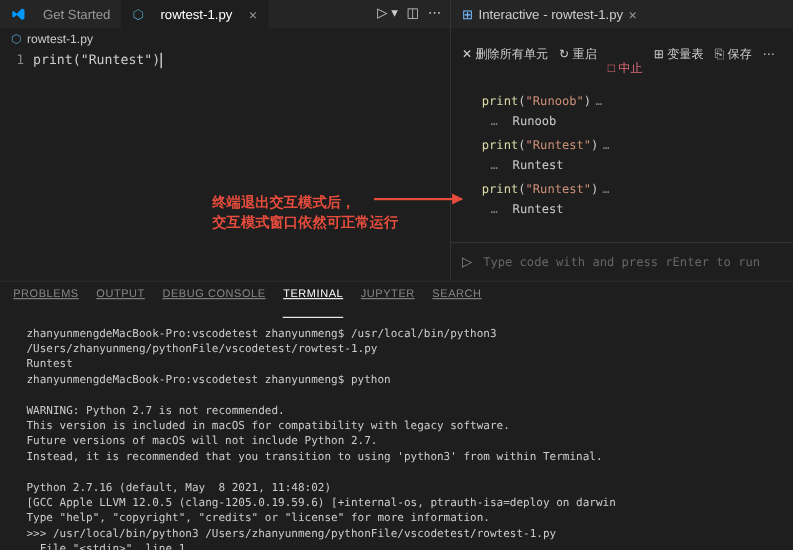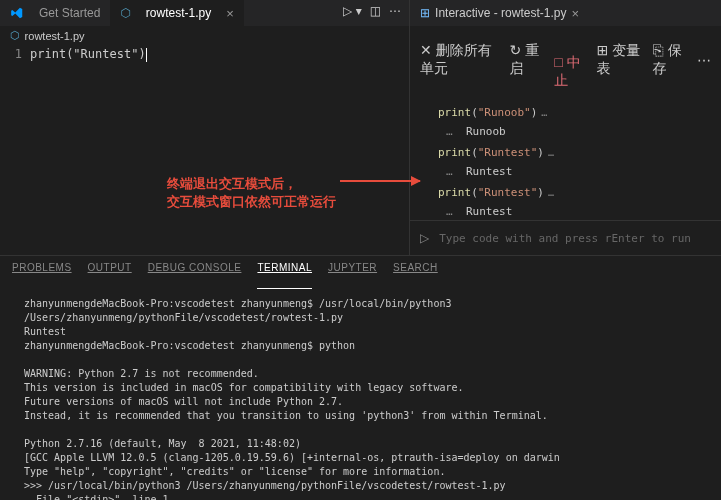--- a/index.html
+++ b/index.html
@@ -8,27 +8,27 @@
 .editor-pane { width: 410px; display: flex; flex-direction: column; position: relative; border-right: 1px solid #333; }
 .tabs { display: flex; background: #252526; height: 26px; align-items: center; }
 .tab { padding: 0 10px; height: 26px; display: flex; align-items: center; gap: 15px; color: #999; font-size: 12px; cursor: pointer; }
 .tab.active { background: #1e1e1e; color: #fff; }
 .close { color: #999; font-size: 13px; }
 .breadcrumb { background: #1e1e1e; padding: 3px 10px; font-size: 11px; color: #ccc; display: flex; align-items: center; gap: 5px; }
 .editor { flex: 1; display: flex; background: #1e1e1e; position: relative; }
 .gutter { width: 30px; text-align: right; color: #858585; padding: 2px 8px 0 0; font-family: Menlo, monospace; font-size: 12px; }
 .code { font-family: Menlo, monospace; font-size: 12px; padding-top: 2px; }
 .run-icons { position: absolute; right: 8px; top: 4px; display: flex; gap: 8px; color: #ccc; font-size: 12px; }
-.annotation { position: absolute; top: 175px; left: 167px; color: #e74c3c; font-size: 13px; font-weight: bold; line-height: 1.4; }
+.annotation { position: absolute; top: 175px; left: 193px; color: #e74c3c; font-size: 13px; font-weight: bold; line-height: 1.4; }
 .arrow { position: absolute; top: 180px; left: 340px; width: 80px; height: 2px; background: #e74c3c; }
 .arrow::after { content: ''; position: absolute; right: -1px; top: -4px; border-left: 10px solid #e74c3c; border-top: 5px solid transparent; border-bottom: 5px solid transparent; }
 .interactive-pane { flex: 1; display: flex; flex-direction: column; background: #1e1e1e; }
 .int-tabs { display: flex; height: 26px; background: #252526; align-items: center; }
 .int-tab { padding: 0 10px; height: 26px; display: flex; align-items: center; gap: 5px; color: #ccc; font-size: 12px; }
-.int-toolbar { display: flex; gap: 10px; padding: 4px 10px; font-size: 14px; color: #ccc; align-items: center; }
+.int-toolbar { display: flex; gap: 10px; padding: 4px 10px; font-size: 11px; color: #ccc; align-items: center; }
 .int-toolbar .stop { color: #e06c75; margin-top: 24px; }
 .cells { flex: 1; overflow-y: auto; padding: 4px 0; }
 .cell { margin: 8px 0 4px 28px; }
 .cell-code { font-family: Menlo, monospace; font-size: 11px; color: #ccc; }
 .cell-code .fn { color: #dcdcaa; }
 .cell-code .str { color: #ce9178; }
 .ellipsis { color: #888; font-size: 10px; margin-left: 4px; }
 .cell-out { display: flex; font-family: Menlo, monospace; font-size: 11px; color: #ccc; margin-top: 6px; }
 .dots { width: 28px; color: #888; padding-left: 8px; }
 .input-area { border-top: 1px solid #333; padding: 10px; display: flex; align-items: center; gap: 10px; }

